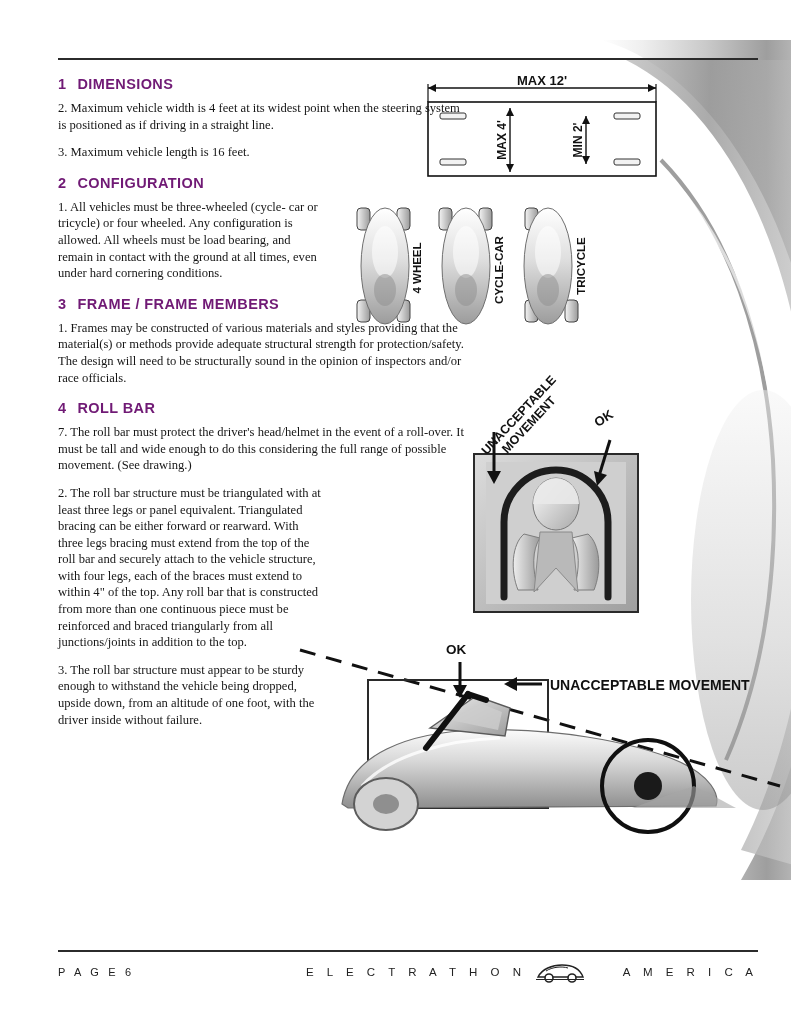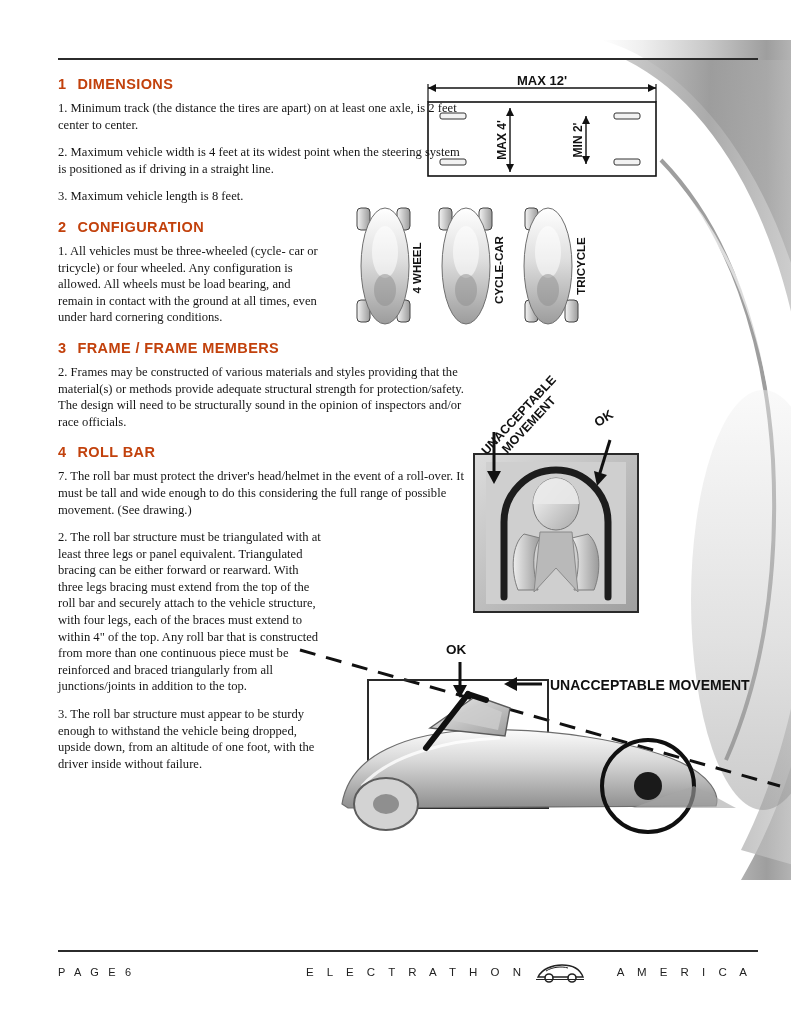--- a/index.html
+++ b/index.html
@@ -54,21 +54,21 @@
     top: 76px;
     width: 410px;
     z-index: 5;
   }
   .sec-head {
     font-family: "Liberation Sans", sans-serif;
     font-weight: bold;
     font-size: 14.5px;
     letter-spacing: 0.4px;
     margin: 14px 0 8px 0;
-    color: #c2410c;
+    color: #701a75;
   }
   .sec-head .num {
     display: inline-block;
     min-width: 15px;
   }
   .sec-head:first-child { margin-top: 0; }
   p.para {
     font-family: "Liberation Serif", serif;
     font-size: 12.6px;
     line-height: 16.6px;
@@ -112,21 +112,21 @@
     right: 232px;
     top: 4px;
     font-family: "Liberation Sans", sans-serif;
     font-size: 11.5px;
     letter-spacing: 5px;
     color: #222;
     white-space: nowrap;
   }
   .footer .brand-right {
     position: absolute;
-    right: 6px;
+    right: 0;
     top: 4px;
     font-family: "Liberation Sans", sans-serif;
     font-size: 11.5px;
     letter-spacing: 5px;
     color: #222;
     white-space: nowrap;
   }
   .footer .logo {
     position: absolute;
     right: 172px;
@@ -370,35 +370,34 @@
     <line x1="242" y1="48" x2="214" y2="48" stroke="#111" stroke-width="3"></line>
     <path d="M204 48 l13 -7 l0 14 z" fill="#111"></path>
   </svg>
 
   <div class="col">
 
     <h2 class="sec-head">
       <span class="num">1</span>
       <span>DIMENSIONS</span>
     </h2>
-    <p class="para">1. Minimum track (the distance the tires are apart) on at least one axle, is 2 feet center to center.</p>
     <p class="para">2. Maximum vehicle width is 4 feet at its widest point when the steering system is positioned as if driving in a straight line.</p>
-    <p class="para">3. Maximum vehicle length is 8 feet.</p>
+    <p class="para">3. Maximum vehicle length is 16 feet.</p>
 
     <h2 class="sec-head">
       <span class="num">2</span>
       <span>CONFIGURATION</span>
     </h2>
     <p class="para narrow">1. All vehicles must be three-wheeled (cycle- car or tricycle) or four wheeled.  Any configuration is allowed. All wheels must be load bearing, and remain in contact with the ground at all times, even under hard cornering conditions.</p>
 
     <h2 class="sec-head">
       <span class="num">3</span>
       <span>FRAME / FRAME MEMBERS</span>
     </h2>
-    <p class="para">2. Frames may be constructed of various materials and styles providing that the material(s) or methods provide adequate structural strength for protection/safety.  The design will need to be structurally sound in the opinion of inspectors and/or race officials.</p>
+    <p class="para">1. Frames may be constructed of various materials and styles providing that the material(s) or methods provide adequate structural strength for protection/safety.  The design will need to be structurally sound in the opinion of inspectors and/or race officials.</p>
 
     <h2 class="sec-head">
       <span class="num">4</span>
       <span>ROLL BAR</span>
     </h2>
     <p class="para">7. The roll bar must protect the driver's head/helmet in the event of a roll-over. It must be tall and wide enough to do this considering the full range of possible movement. (See drawing.)</p>
     <p class="para narrow">2. The roll bar structure must be triangulated with at least three legs or panel equivalent. Triangulated bracing can be either forward or rearward. With three legs bracing must extend from the top of the roll bar and securely attach to the vehicle structure, with four legs, each of the braces must extend to within 4" of the top. Any roll bar that is constructed from more than one continuous piece must be reinforced and braced triangularly from all junctions/joints in addition to the top.</p>
     <p class="para narrow">3. The roll bar structure must appear to be sturdy enough to withstand the vehicle being dropped, upside down, from an altitude of one foot, with the driver inside without failure.</p>
   </div>
 

